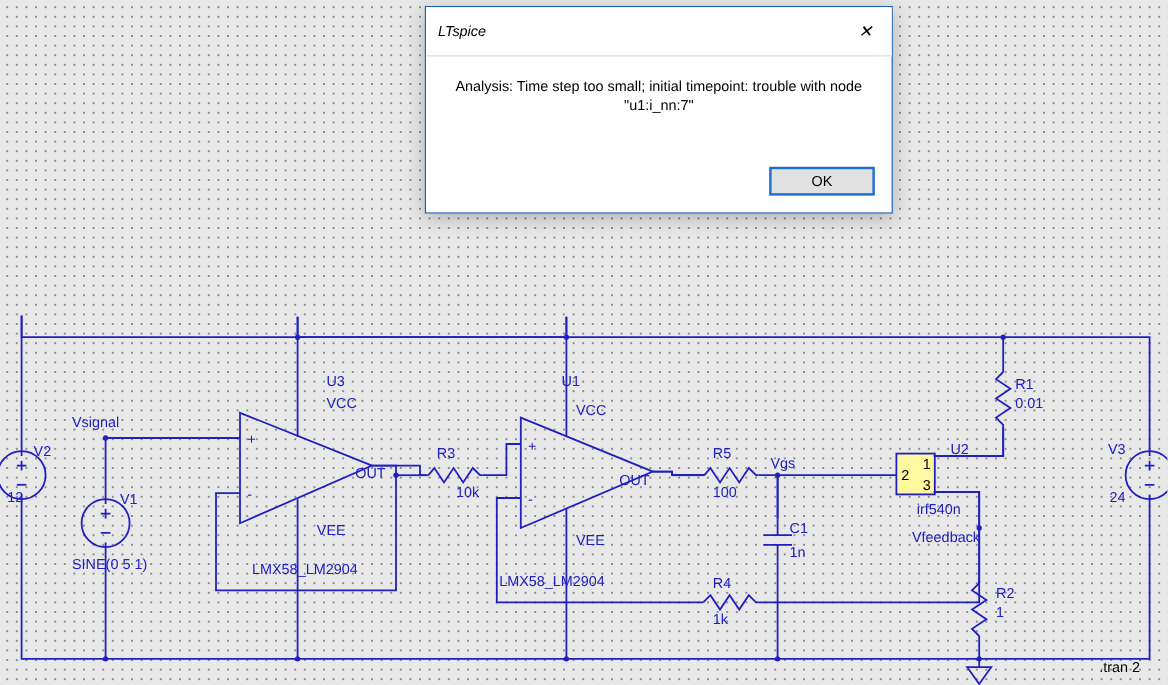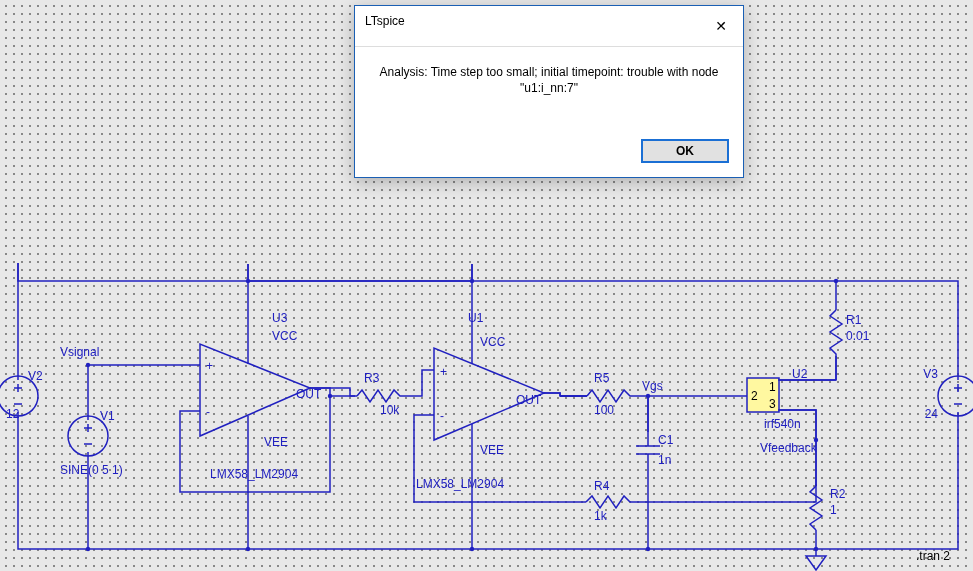--- a/index.html
+++ b/index.html
@@ -55,23 +55,25 @@
     width: 388px;
     background: #fff;
     border: 1px solid #1a5fb4;
     box-shadow: 0 4px 16px rgba(0,0,0,0.25);
     font-size: 12px;
   }
   .dialog-title {
     padding: 8px 10px;
     font-size: 12px;
     display: flex;
+    align-items: center;
     justify-content: space-between;
     border-bottom: 1px solid #ddd;
     background: #fff;
+    font-style: italic;
   }
   .dialog-close {
     width: 24px; height: 24px;
     display: flex; align-items: center; justify-content: center;
     cursor: pointer;
     font-size: 14px;
   }
   .dialog-body {
     padding: 18px 14px 6px 14px;
     color: #000;
@@ -83,21 +85,20 @@
     padding: 8px 14px 14px 14px;
     text-align: right;
   }
   .dialog-ok {
     width: 88px;
     height: 24px;
     border: 2px solid #1a6fd4;
     background: #e1e1e1;
     cursor: pointer;
     font-size: 12px;
-    font-weight: bold;
   }
 </style>
 </head>
 <body>
 
 <div class="canvas">
 <svg width="973" height="571">
 
 <path class="wire" d="M 248 264 L 248 281 L 472 281 L 472 264"></path>
 <path class="wire" d="M 248 281 L 836 281 L 836 310"></path>

